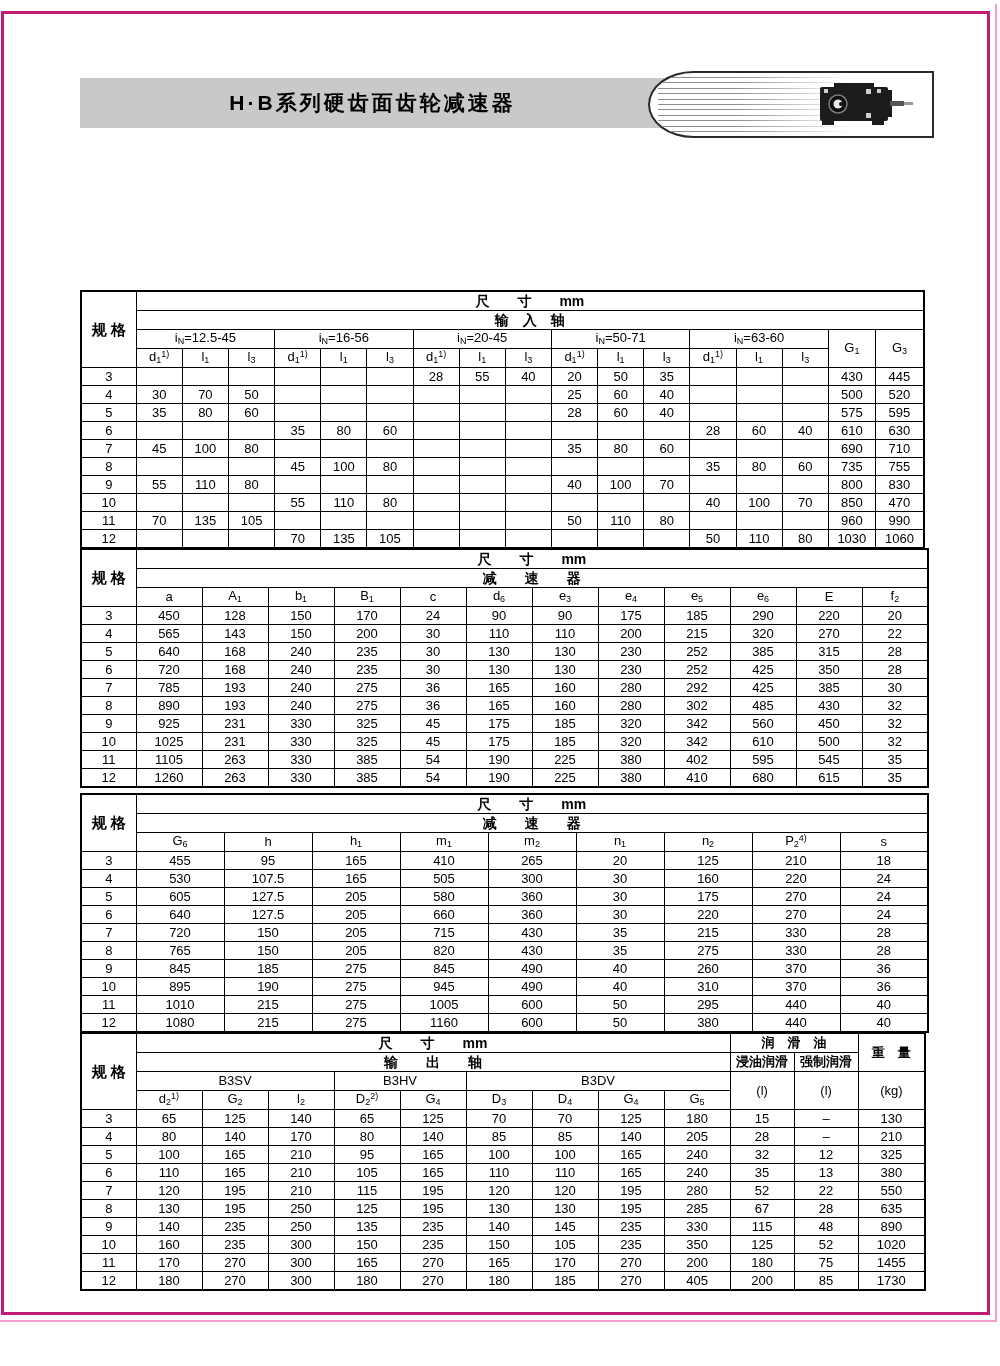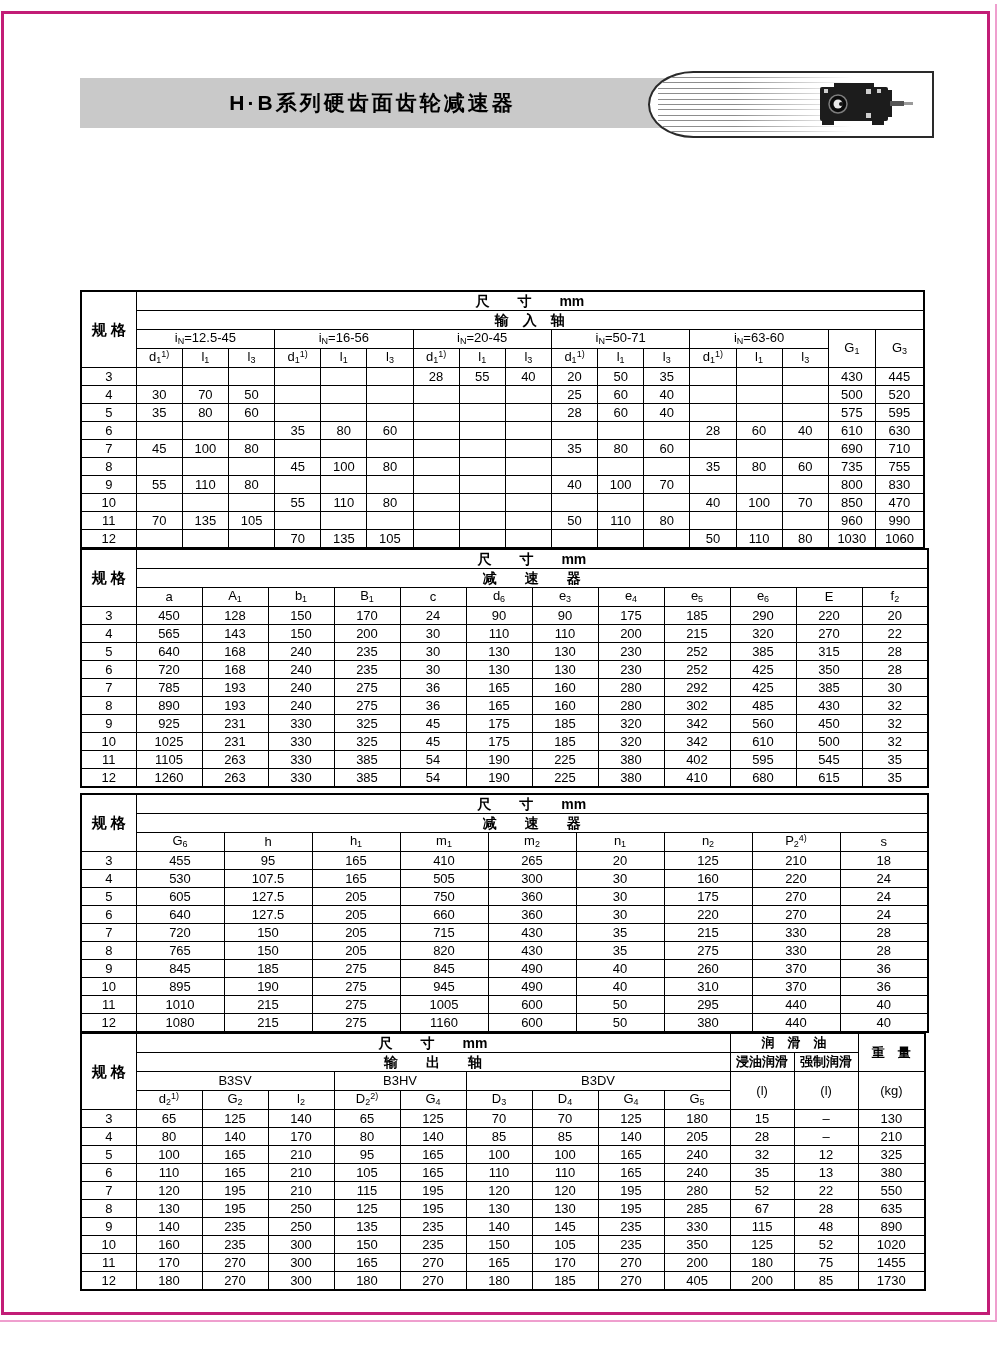--- a/index.html
+++ b/index.html
@@ -594,21 +594,21 @@
             <td>30</td>
             <td>160</td>
             <td>220</td>
             <td>24</td>
           </tr>
           <tr>
             <td>5</td>
             <td>605</td>
             <td>127.5</td>
             <td>205</td>
-            <td>750</td>
+            <td>580</td>
             <td>360</td>
             <td>30</td>
             <td>175</td>
             <td>270</td>
             <td>24</td>
           </tr>
           <tr>
             <td>6</td>
             <td>640</td>
             <td>127.5</td>

